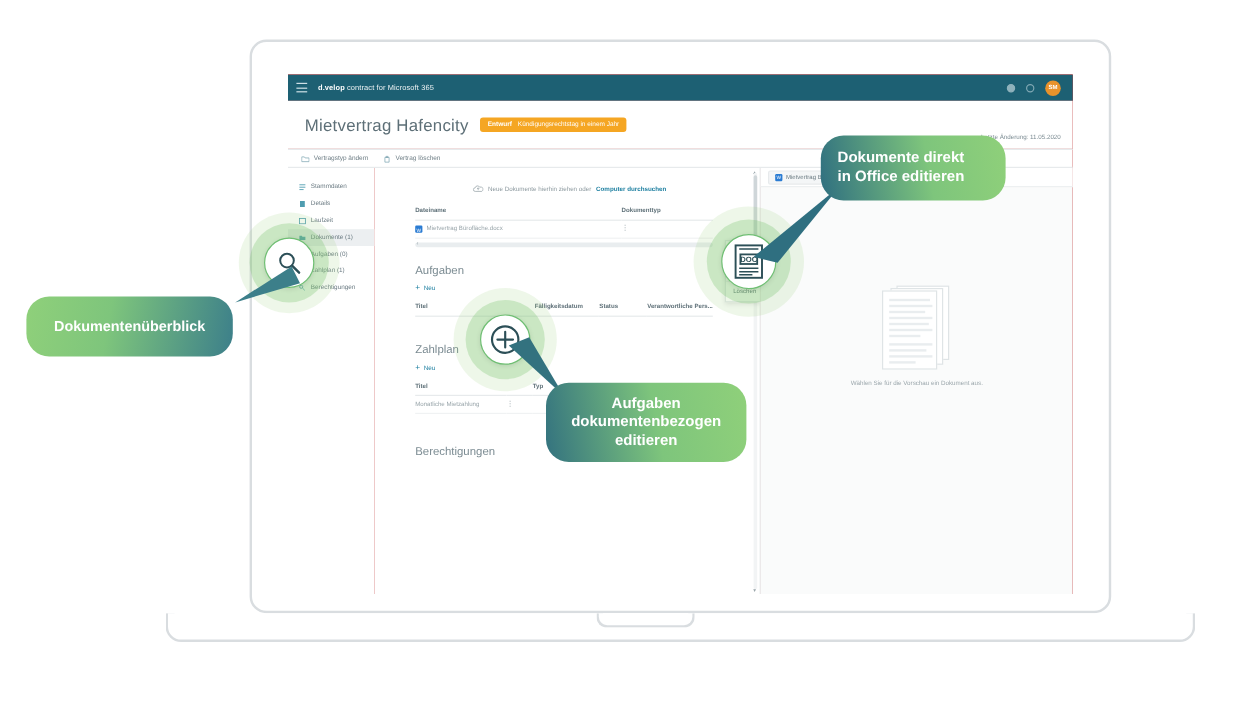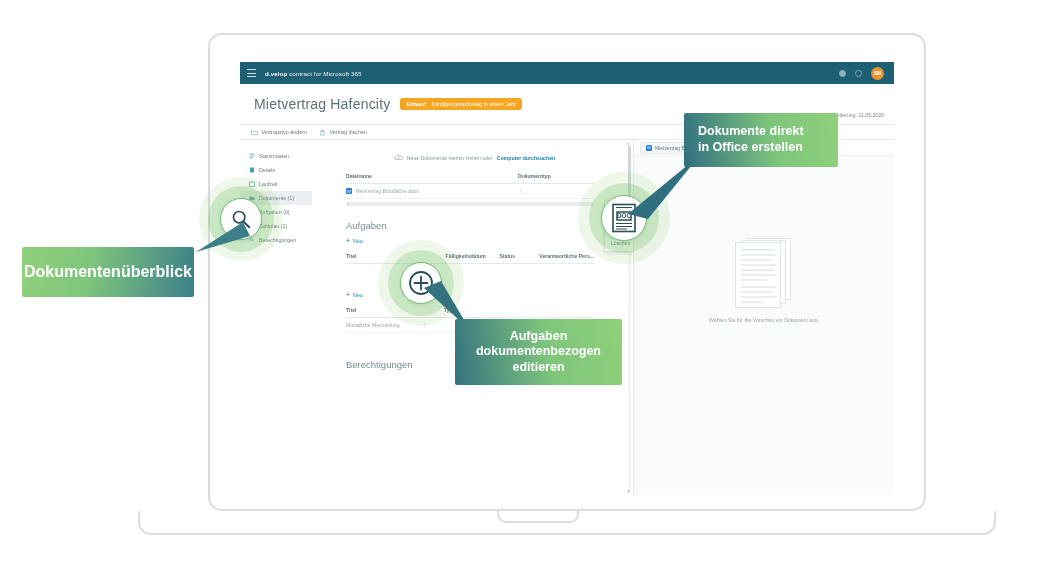--- a/index.html
+++ b/index.html
@@ -153,21 +153,21 @@
   .ring { position: absolute; border-radius: 50%; z-index: 8; }
   .ring-outer { background: rgba(150, 205, 120, .16); }
   .ring-mid  { background: rgba(120, 195, 110, .30); }
   .ring-core {
     background: #ffffff; border: 1.4px solid #6fbf73; display: flex; align-items: center; justify-content: center;
     box-shadow: 0 1px 4px rgba(0,0,0,.10);
   }
 
   
   .callout {
-    position: absolute; z-index: 12; border-radius: 2px; color: #ffffff; font-weight: 700;
+    position: absolute; z-index: 12; border-radius: 19px; color: #ffffff; font-weight: 700;
     display: flex; align-items: center; justify-content: center; text-align: center; line-height: 1.25;
   }
   .c-left  { background: linear-gradient(100deg, #8fd07a 0%, #7ec57c 40%, #3c7f8a 100%); }
   .c-right { background: linear-gradient(260deg, #8fd07a 0%, #7ec57c 42%, #2f6f80 100%); }
   .c-mid   { background: linear-gradient(260deg, #8fd07a 0%, #7ec57c 45%, #33727f 100%); }
 
   .pointer { position: absolute; z-index: 11; }
 </style>
 </head>
 <body>
@@ -322,20 +322,21 @@
               <th style="width:100px">Titel</th>
               <th style="width:54px">Fälligkeitsdatum</th>
               <th style="width:40px">Status</th>
               <th>Verantwortliche Pers...</th>
             </tr>
           </thead>
         </table>
 
         <div class="sec-gap" style="height:22px"></div>
 
+        <h2 class="sec-title">Zahlplan</h2>
         <div class="btn-new">
           <span class="plus">+</span>
           <span>Neu</span>
         </div>
         <table class="grid">
           <thead>
             <tr>
               <th style="width:76px">Titel</th>
               <th style="width:22px"></th>
               <th style="width:42px">Typ</th>
@@ -429,27 +430,27 @@
 
   <svg class="pointer" style="left:0;top:0;width:1040px;height:585px;" viewBox="0 0 1040 585">
 
     <path d="M196 252 L243 222 L250 236 Z" fill="#3c7f8a"></path>
 
     <path d="M700 155 L628 214 L648 219 Z" fill="#2f6f80"></path>
 
     <path d="M470 330 L424 288 L441 281 Z" fill="#33727f"></path>
   </svg>
 
-  <div class="callout c-left" style="left:22px;top:247px;width:172px;height:50px;font-size:16px;">
+  <div class="callout c-left" style="left:22px;top:247px;width:172px;height:50px;font-size:12px;">
     <span>Dokumentenüberblick</span>
   </div>
 
   <div class="callout c-right" style="left:684px;top:113px;width:154px;height:54px;font-size:12.5px;flex-direction:column;align-items:flex-start;padding-left:14px;">
     <span>Dokumente direkt</span>
-    <span>in Office erstellen</span>
+    <span>in Office editieren</span>
   </div>
 
   <div class="callout c-mid" style="left:455px;top:319px;width:167px;height:66px;font-size:12.5px;flex-direction:column;">
     <span>Aufgaben</span>
     <span>dokumentenbezogen</span>
     <span>editieren</span>
   </div>
 
 </div>
 

